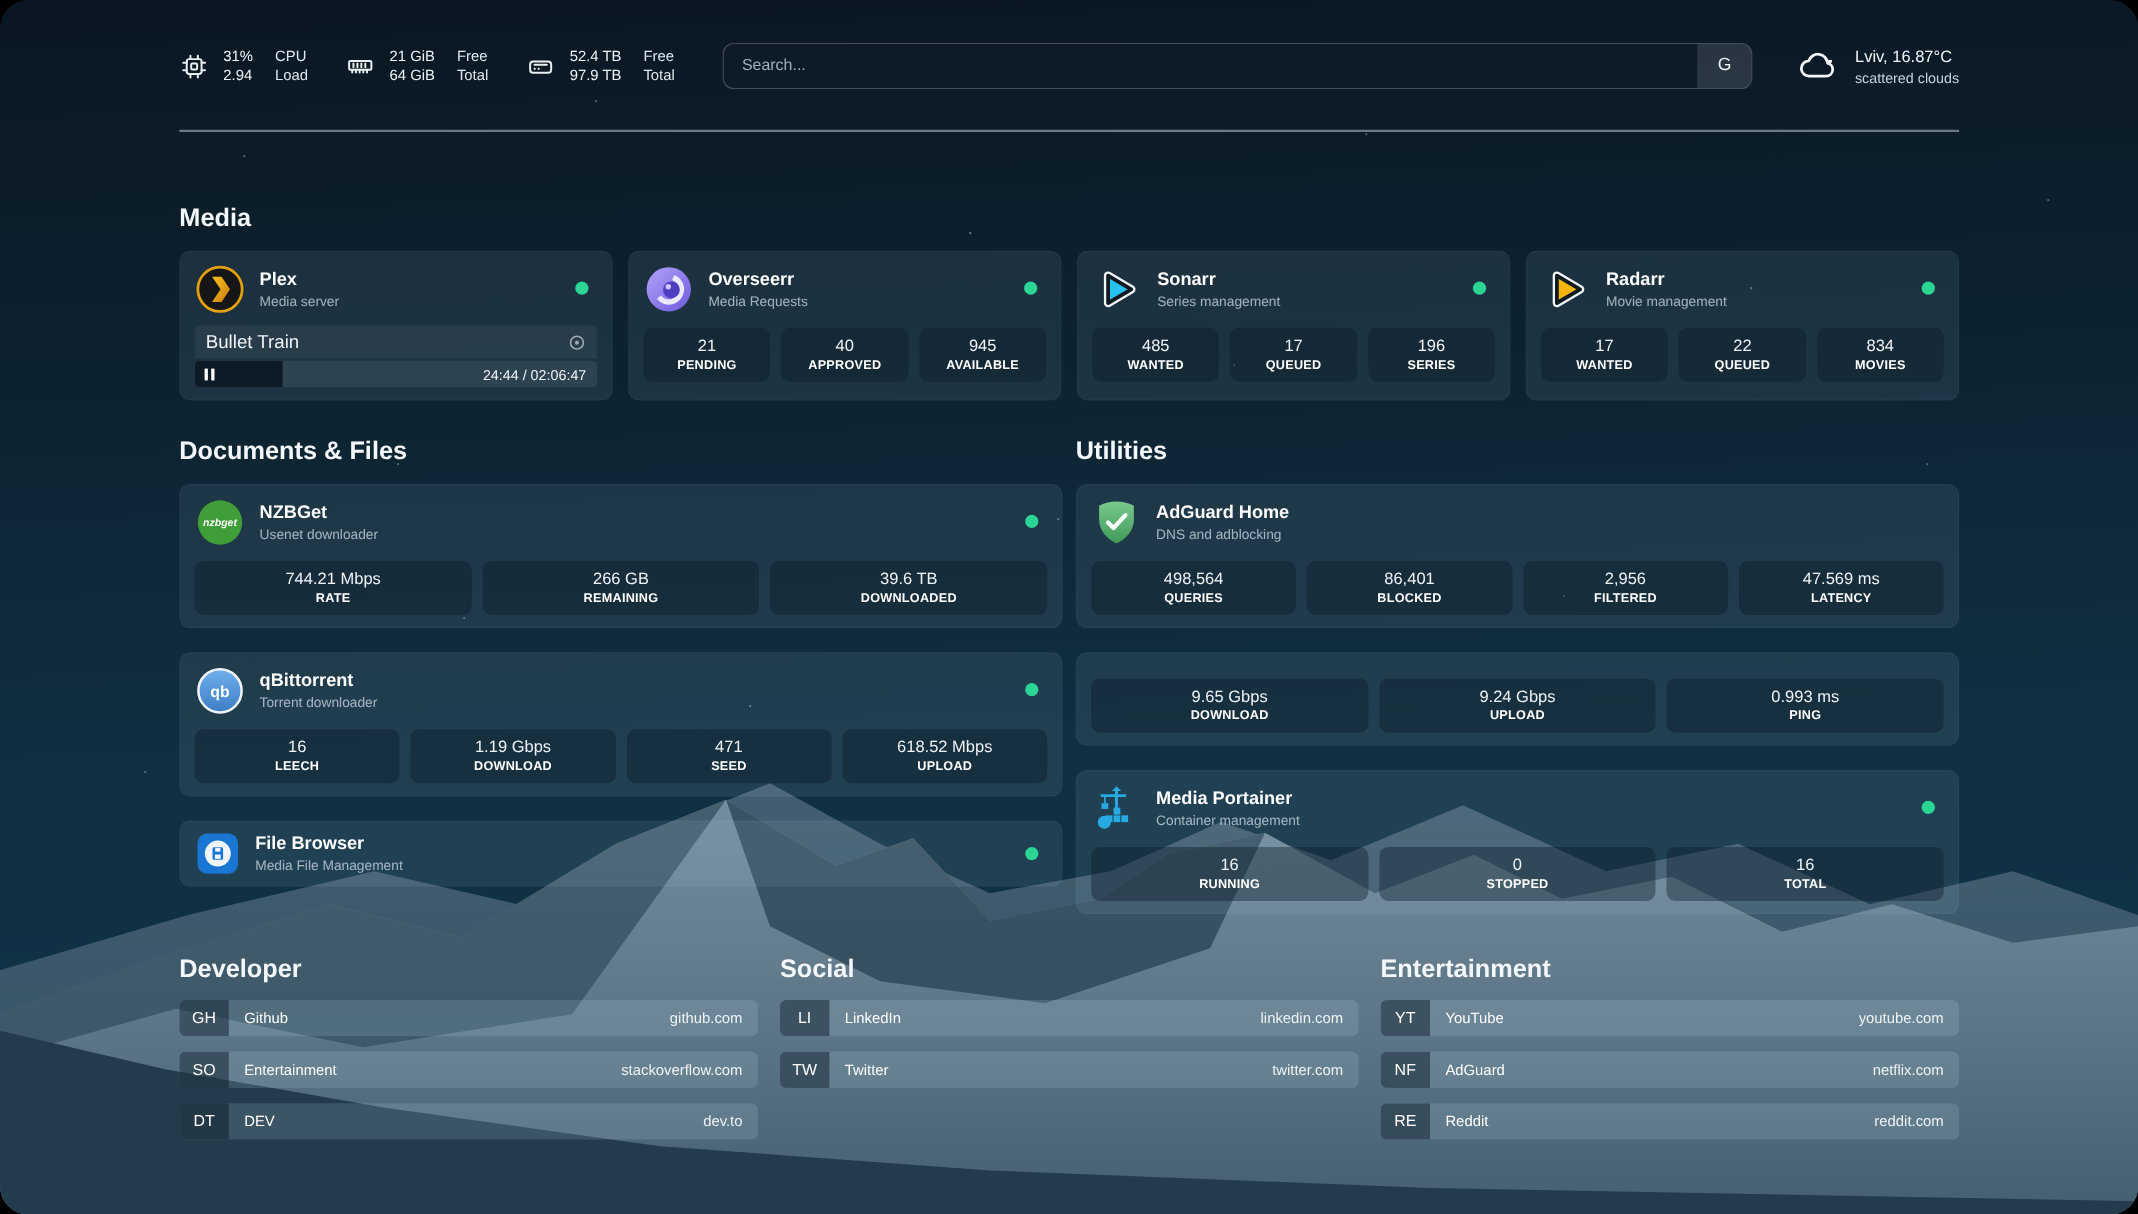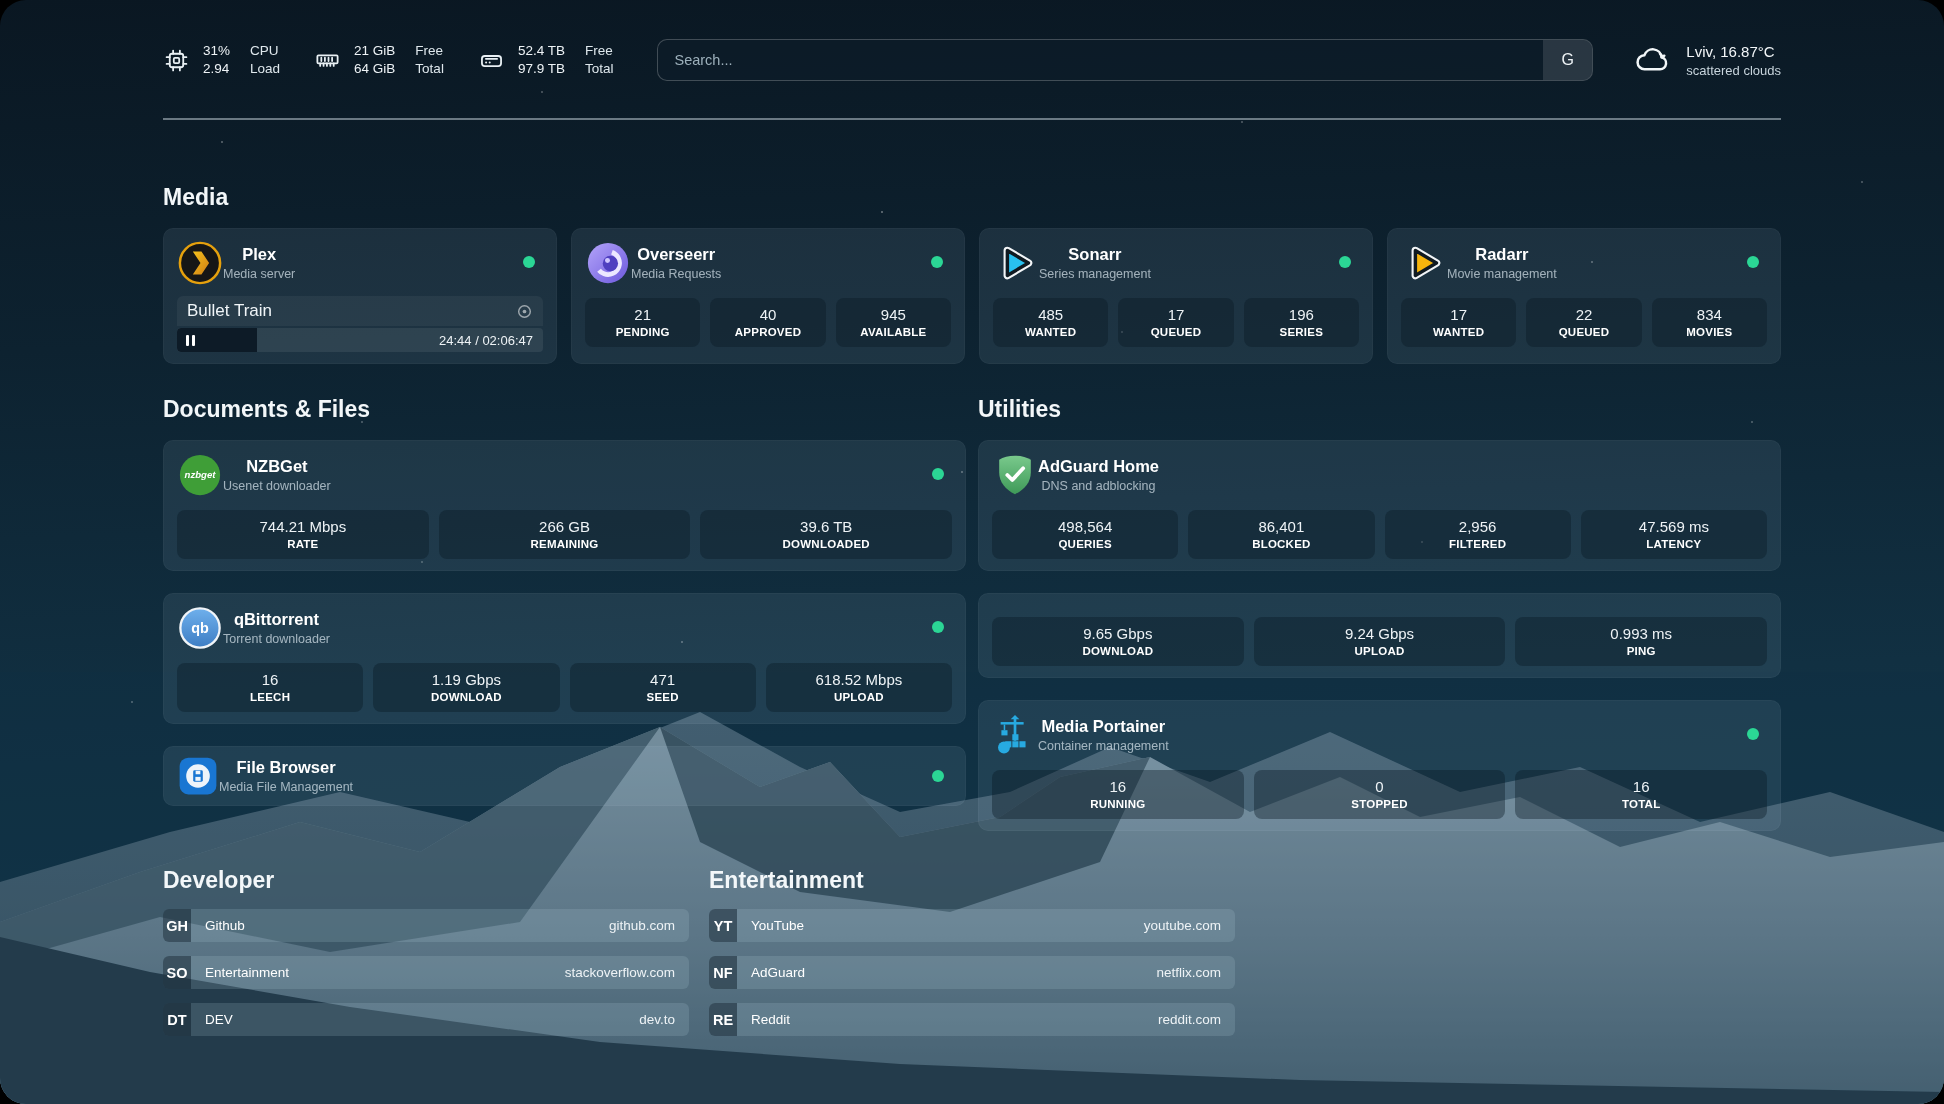--- a/index.html
+++ b/index.html
@@ -47,21 +47,21 @@
   .sec-title{font-size:23px;font-weight:600;color:#f3f7f9;line-height:30px;}
   .media-title{margin-top:62px;}
   .grid-media{margin-top:16px;display:grid;grid-template-columns:repeat(4,1fr);gap:14px;}
   .two-col{margin-top:30px;display:grid;grid-template-columns:1fr 1fr;gap:12px;align-items:start;}
   .col{display:flex;flex-direction:column;}
   .col .sec-title{margin-bottom:16px;}
   .col .card + .card{margin-top:22px;}
 
   .card{position:relative;background:rgba(172,207,226,.10);border-radius:10px;padding:12px 14px;
     box-shadow:inset 0 0 0 1px rgba(255,255,255,.03);}
-  .card-head{display:flex;align-items:center;text-align:center;}
+  .card-head{display:flex;align-items:center;gap:13px;}
   .app-icon{width:46px;height:46px;flex:none;}
   .app-icon.small{width:42px;height:42px;}
   .app-name{font-size:16.5px;font-weight:600;color:#fff;line-height:21px;}
   .app-desc{font-size:12.5px;color:rgba(226,238,244,.68);line-height:17px;margin-top:1px;}
   .status-dot{position:absolute;top:28px;right:22px;width:12px;height:12px;border-radius:50%;background:#2bd695;}
   .stats-row{display:flex;gap:10px;margin-top:12px;justify-content:center;}
   .pill{flex:1;background:rgba(9,23,33,.38);border-radius:8px;padding:7px 4px;text-align:center;}
   .pv{font-size:15px;color:#eef3f6;line-height:19px;}
   .pl{font-size:11.5px;font-weight:700;color:#fff;line-height:16px;letter-spacing:.02em;}
 
@@ -77,21 +77,21 @@
   .pause-glyph i{display:block;width:3px;height:11px;background:#fff;border-radius:1px;}
   .np-time{position:absolute;right:10px;top:0;bottom:0;display:flex;align-items:center;font-size:13px;color:#eef3f6;}
 
   .fb-card{padding:9px 14px;}
 
   
   .three-col{margin-top:34px;display:grid;grid-template-columns:repeat(3,1fr);gap:20px;align-items:start;}
   .bm-col .sec-title{margin-bottom:14px;}
   .bm-row{display:flex;align-items:stretch;height:33px;margin-bottom:14px;border-radius:6px;overflow:hidden;
     background:rgba(183,213,228,.17);cursor:pointer;}
-  .bm-abbr{width:28px;flex:none;background:rgba(9,24,36,.47);color:#fff;font-weight:700;font-size:14.5px;
+  .bm-abbr{width:45px;flex:none;background:rgba(9,24,36,.47);color:#fff;font-weight:400;font-size:14.5px;
     display:flex;align-items:center;justify-content:center;}
   .bm-name{flex:1;display:flex;align-items:center;padding-left:14px;font-size:13.5px;color:#fff;}
   .bm-url{display:flex;align-items:center;padding-right:14px;font-size:13.5px;color:#eef3f6;}
 </style>
 </head>
 <body>
 
 <div class="screen">
 
   <svg class="bg-mountains" viewBox="0 0 1944 432" preserveAspectRatio="none">
@@ -538,20 +538,33 @@
           <span class="bm-name">Entertainment</span>
           <span class="bm-url">stackoverflow.com</span>
         </div>
         <div class="bm-row">
           <span class="bm-abbr">DT</span>
           <span class="bm-name">DEV</span>
           <span class="bm-url">dev.to</span>
         </div>
       </div>
 
+      <div class="bm-col">
+        <div class="sec-title">Social</div>
+        <div class="bm-row">
+          <span class="bm-abbr">LI</span>
+          <span class="bm-name">LinkedIn</span>
+          <span class="bm-url">linkedin.com</span>
+        </div>
+        <div class="bm-row">
+          <span class="bm-abbr">TW</span>
+          <span class="bm-name">Twitter</span>
+          <span class="bm-url">twitter.com</span>
+        </div>
+      </div>
 
       <div class="bm-col">
         <div class="sec-title">Entertainment</div>
         <div class="bm-row">
           <span class="bm-abbr">YT</span>
           <span class="bm-name">YouTube</span>
           <span class="bm-url">youtube.com</span>
         </div>
         <div class="bm-row">
           <span class="bm-abbr">NF</span>

